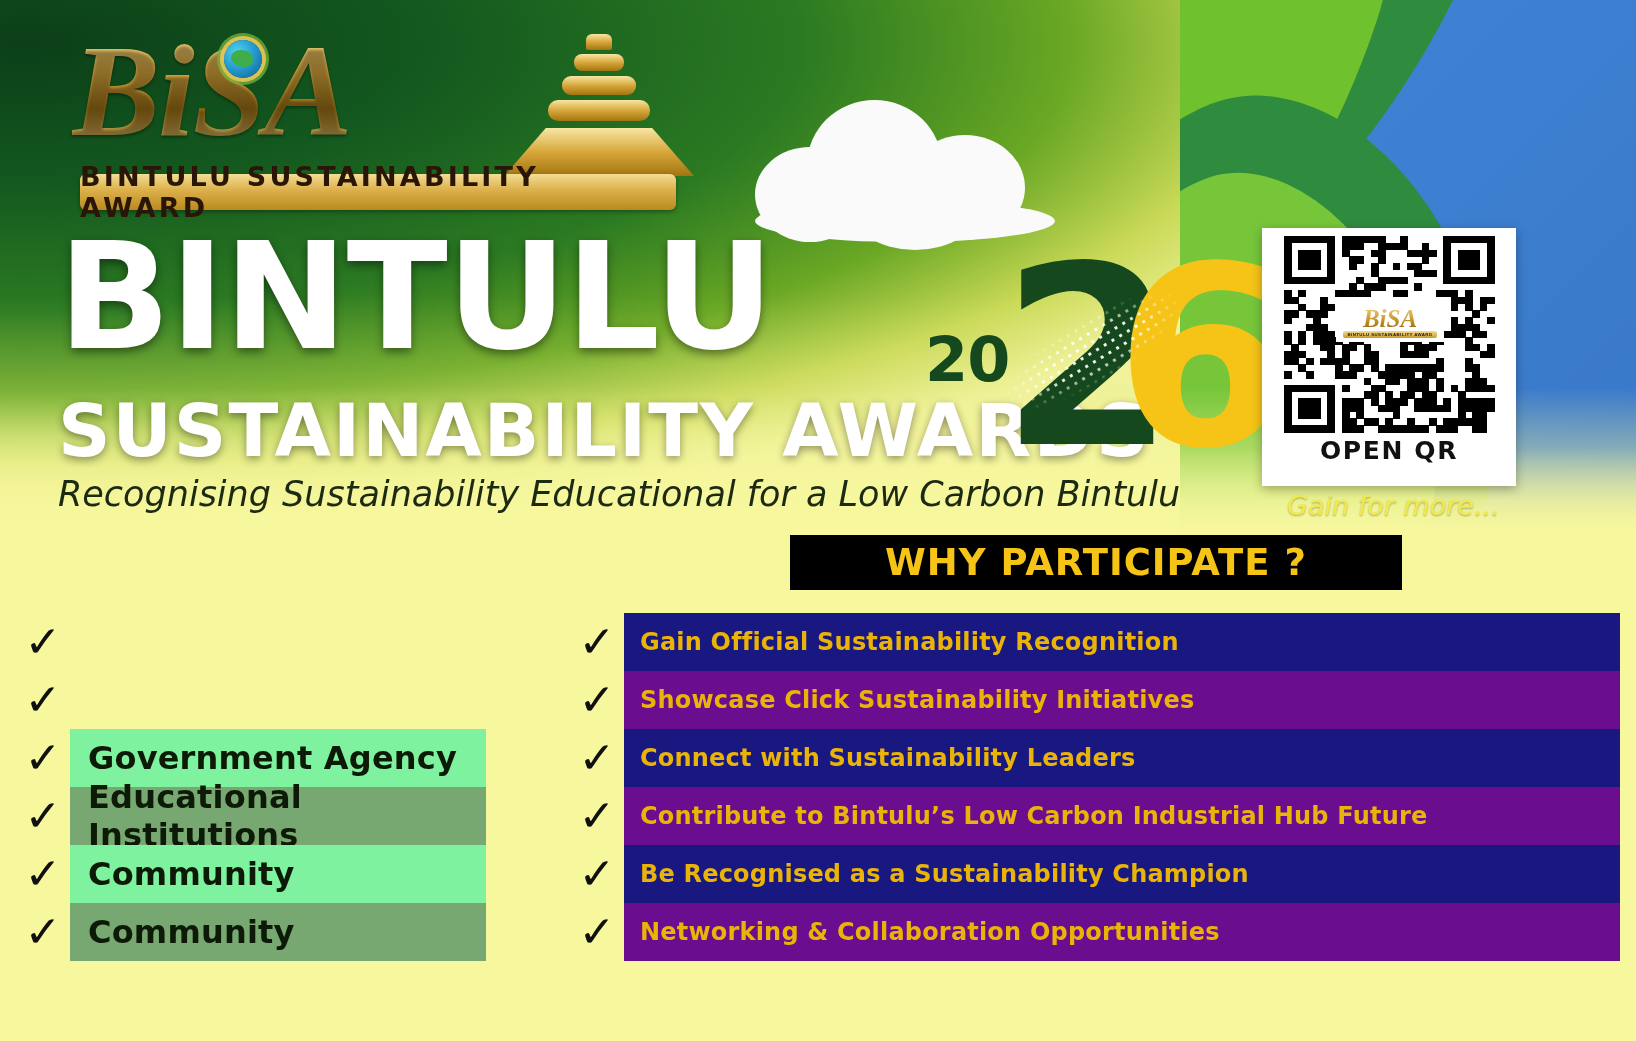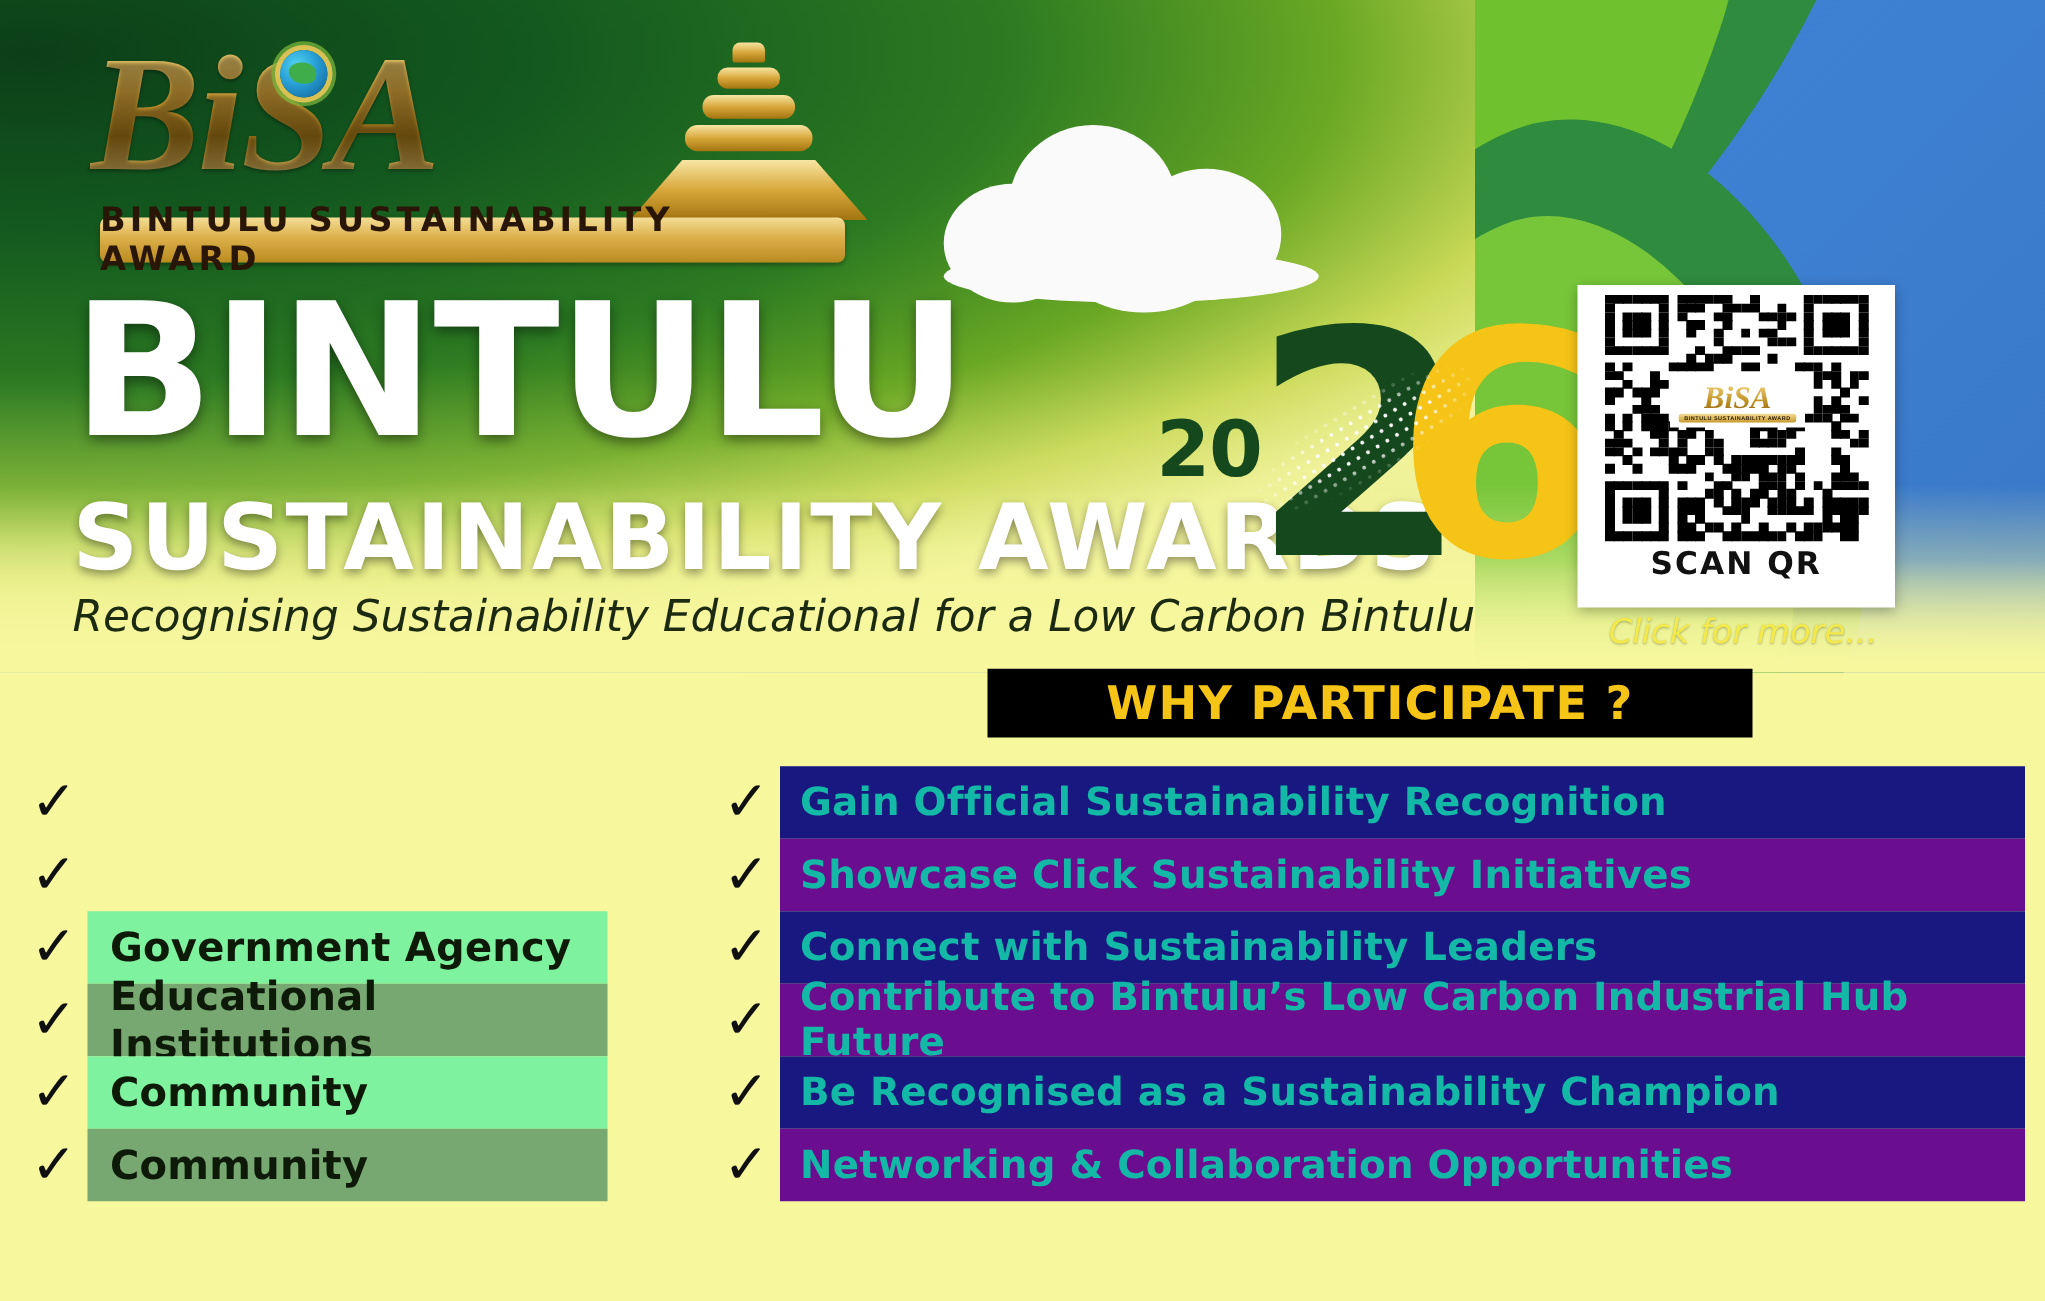--- a/index.html
+++ b/index.html
@@ -245,21 +245,21 @@
   
   #list-open .row { height:58px; }
   #list-open .pill { padding-left:18px; }
   #list-open .pill span { font-size:32px; color:#0d1a07; letter-spacing:.2px; }
   #list-open .row:nth-child(odd)  .pill { background:#7FF2A0; }
   #list-open .row:nth-child(even) .pill { background:#77A871; }
 
   
   #list-why .row { height:58px; }
   #list-why .pill { padding-left:16px; }
-  #list-why .pill span { font-size:31px; color:#14b8a6; letter-spacing:.2px; }
+  #list-why .pill span { font-size:24px; color:#eab308; letter-spacing:.2px; }
   #list-why .row:nth-child(odd)  .pill { background:#181880; }
   #list-why .row:nth-child(even) .pill { background:#6A0D8F; }
 </style>
 </head>
 <body>
 
 <div id="poster">
 
   <div class="hero">
     <div class="hero-sky"></div>
@@ -684,23 +684,23 @@
         <div class="qr-cell" style="left: 152.069px; top: 189.241px; width: 7.84138px; height: 7.35862px;"></div>
         <div class="qr-cell" style="left: 159.31px; top: 189.241px; width: 7.84138px; height: 7.35862px;"></div>
         <div class="qr-cell" style="left: 166.552px; top: 189.241px; width: 7.84138px; height: 7.35862px;"></div>
         <div class="qr-cell" style="left: 188.276px; top: 189.241px; width: 7.84138px; height: 7.35862px;"></div>
         <div class="qr-cell" style="left: 195.517px; top: 189.241px; width: 7.84138px; height: 7.35862px;"></div>
       <div class="qr-logo">
         <b>BiSA</b>
         <small>BINTULU SUSTAINABILITY AWARD</small>
       </div>
     </div>
-    <div class="scan-qr">SCAN QR</div>
+    <div class="scan-qr">OPEN QR</div>
   </div>
-  <div class="click-more">Click for more...</div>
+  <div class="click-more">Gain for more...</div>
 
   <div class="sec-bar" id="bar-why">
     <span>WHY PARTICIPATE ?</span>
   </div>
 
   <div class="list" id="list-open">
       <div class="row">
         <div class="check">✓</div>
       </div>
       <div class="row">

